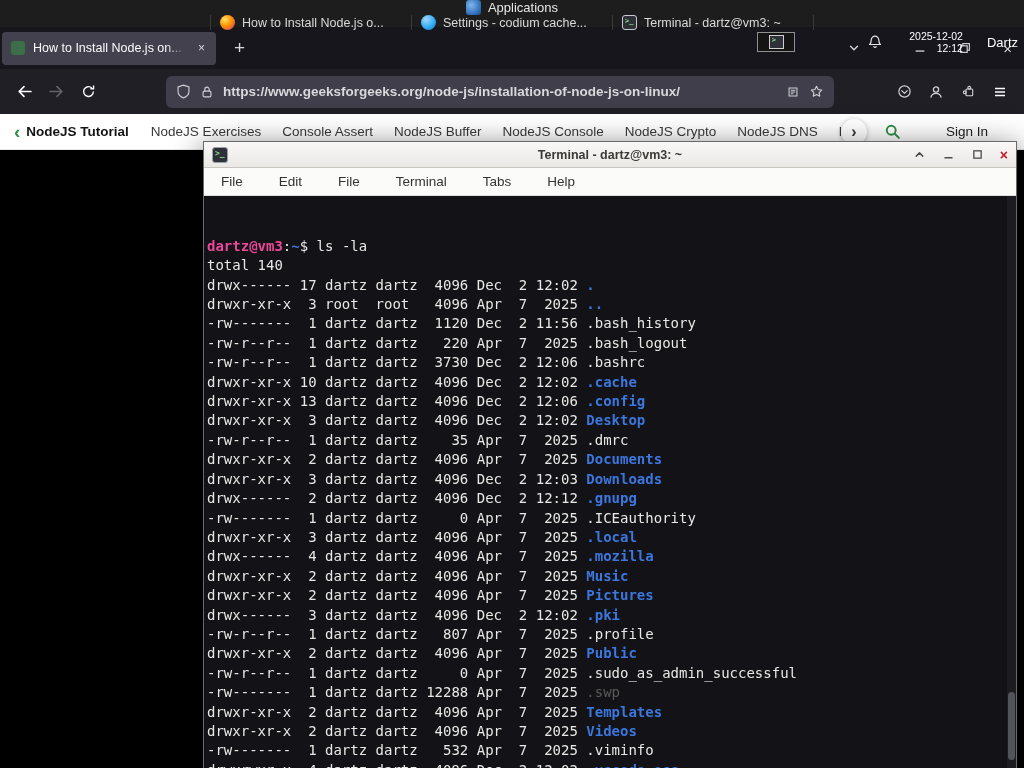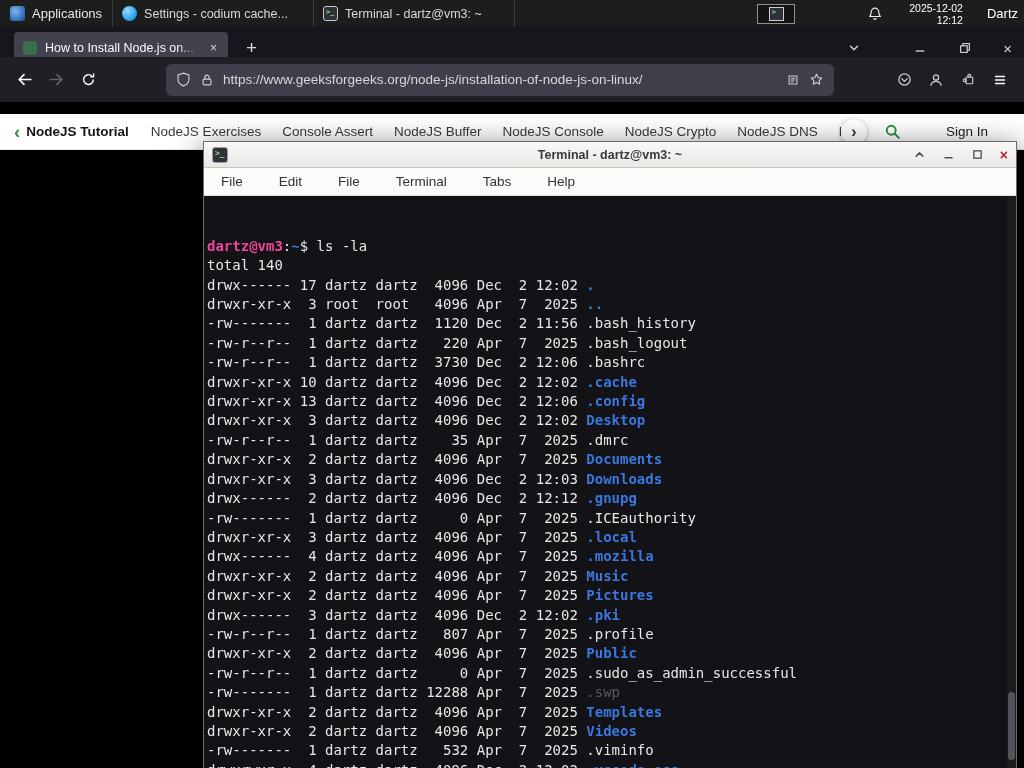--- a/index.html
+++ b/index.html
@@ -1,21 +1,21 @@
 <!DOCTYPE html>
 <html><head>
 <meta charset="utf-8">
 <style>
   html,body{margin:0;padding:0;width:1024px;height:768px;overflow:hidden;background:#000;
     font-family:"Liberation Sans",sans-serif;-webkit-font-smoothing:antialiased;}
   svg{display:block;}
 
   
   .panel{position:absolute;top:0;left:0;width:1024px;height:27px;background:#1d1d1d;
-    display:flex;align-items:center;color:#e6e6e6;z-index:50;}
+    display:flex;align-items:center;color:#e6e6e6;z-index:50;flex-direction:column;}
   .apps{display:flex;align-items:center;gap:7px;padding:0 10px;height:100%;font-size:13px;}
   .ico-appgrid{width:15px;height:15px;border-radius:3px;
     background:radial-gradient(circle at 35% 35%,#7fb6f0,#2d6db5 70%,#1c4c84);}
   .tasklist{display:flex;height:100%;}
   .task{display:flex;align-items:center;gap:7px;width:182px;padding:0 9px;height:100%;
     border-left:1px solid #3a3a3a;font-size:12.5px;color:#d9d9d9;white-space:nowrap;overflow:hidden;}
   .task:last-child{border-right:1px solid #3a3a3a;}
   .ticon{flex:0 0 auto;width:15px;height:15px;}
   .ico-firefox{border-radius:50%;background:radial-gradient(circle at 32% 30%,#ffe066,#ff9500 45%,#e8633a 72%,#b5007f);}
   .ico-codium{border-radius:50%;background:radial-gradient(circle at 35% 30%,#9fd8ff,#2aa8f2 60%,#1b6fb4);}
@@ -27,33 +27,33 @@
   .pager-inner{width:13px;height:12px;border:1px solid #cfcfcf;background:#2e3138;position:relative;}
   .pager-inner::after{content:">";position:absolute;left:2px;top:0px;font:bold 7px "DejaVu Sans Mono",monospace;color:#8fe08f;}
   .bell{margin-right:26px;display:flex;align-items:center;}
   .clock{text-align:right;font-size:10.5px;line-height:12px;color:#fff;margin-right:12px;}
   .user{font-size:13px;margin-right:6px;color:#fff;margin-left:12px;}
 
   
   .tabbar{position:absolute;top:27px;left:0;width:1024px;height:42px;background:#17161d;
     display:flex;align-items:center;z-index:10;}
   .tab{display:flex;align-items:center;gap:8px;background:#42414d;color:#fbfbfe;height:33px;
-    border-radius:4px;margin-left:14px;padding:0 9px;width:214px;font-size:12.5px;box-sizing:border-box;}
+    border-radius:4px;margin-left:2px;padding:0 9px;width:214px;font-size:12.5px;box-sizing:border-box;}
   .favicon{width:14px;height:14px;border-radius:3px;background:#3c6e4a;flex:0 0 auto;}
   .tab-title{flex:1;white-space:nowrap;overflow:hidden;
     -webkit-mask-image:linear-gradient(90deg,#000 85%,transparent);mask-image:linear-gradient(90deg,#000 85%,transparent);}
   .tab-close{font-size:12px;color:#d5d5dd;padding:0 2px;}
   .newtab{color:#d7d7db;font-size:19px;font-weight:300;margin-left:12px;padding:0 6px;}
   .tab-right{margin-left:auto;display:flex;align-items:center;padding-right:12px;}
   .alltabs{margin-right:52px;}
   .winbtns{display:flex;align-items:center;gap:31px;}
 
   
-  .navbar{position:absolute;top:57px;left:0;width:1024px;height:45px;background:#201f26;
-    display:flex;align-items:center;padding:0 8px;box-sizing:border-box;z-index:10;}
+  .navbar{position:absolute;top:69px;left:0;width:1024px;height:45px;background:#201f26;
+    display:flex;align-items:center;padding:0 8px;box-sizing:border-box;z-index:10;font-weight:bold;}
   .nav-btn{width:32px;height:32px;display:flex;align-items:center;justify-content:center;border-radius:4px;flex:0 0 auto;}
   .urlbar{flex:1;height:32px;background:#3f3e4a;border-radius:6px;display:flex;align-items:center;
     padding:0 10px;gap:9px;margin-left:62px;margin-right:54px;box-sizing:border-box;}
   .url-text{flex:1;color:#d8d8dc;font-size:13.5px;white-space:nowrap;overflow:hidden;}
 
   
   .sitenav{position:absolute;top:114px;left:0;width:1024px;height:36px;background:#fff;
     border-bottom:1px solid #e9e9e9;display:flex;align-items:center;padding:0 14px;box-sizing:border-box;
     font-size:13.5px;color:#3a3a3a;z-index:5;}
   .home-item{display:flex;align-items:center;gap:6px;font-weight:bold;color:#141414;margin-right:22px;white-space:nowrap;}
@@ -93,20 +93,24 @@
 </head>
 <body>
 
 <div class="panel">
   <div class="apps">
     <span class="ico-appgrid"></span>
     <span>Applications</span>
   </div>
   <div class="tasklist" id="task-list">
       <div class="task">
+        <span class="ticon ico-firefox"></span>
+        <span class="tlabel">How to Install Node.js o...</span>
+      </div>
+      <div class="task">
         <span class="ticon ico-codium"></span>
         <span class="tlabel">Settings - codium cache...</span>
       </div>
       <div class="task">
         <span class="ticon ico-termmini"></span>
         <span class="tlabel">Terminal - dartz@vm3: ~</span>
       </div>
     </div>
   <div class="panel-right">
     <div class="pager">

